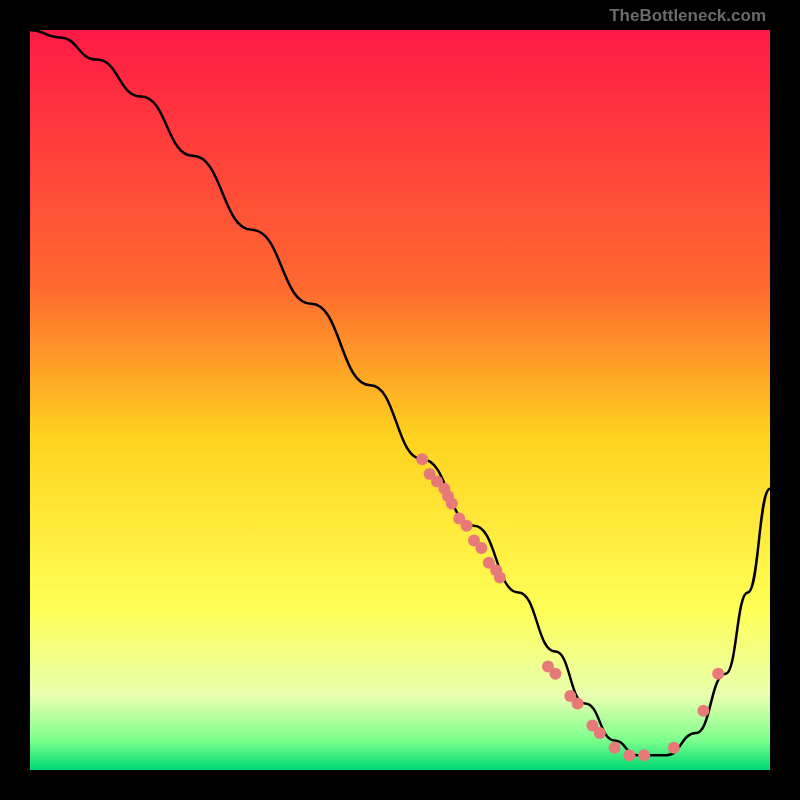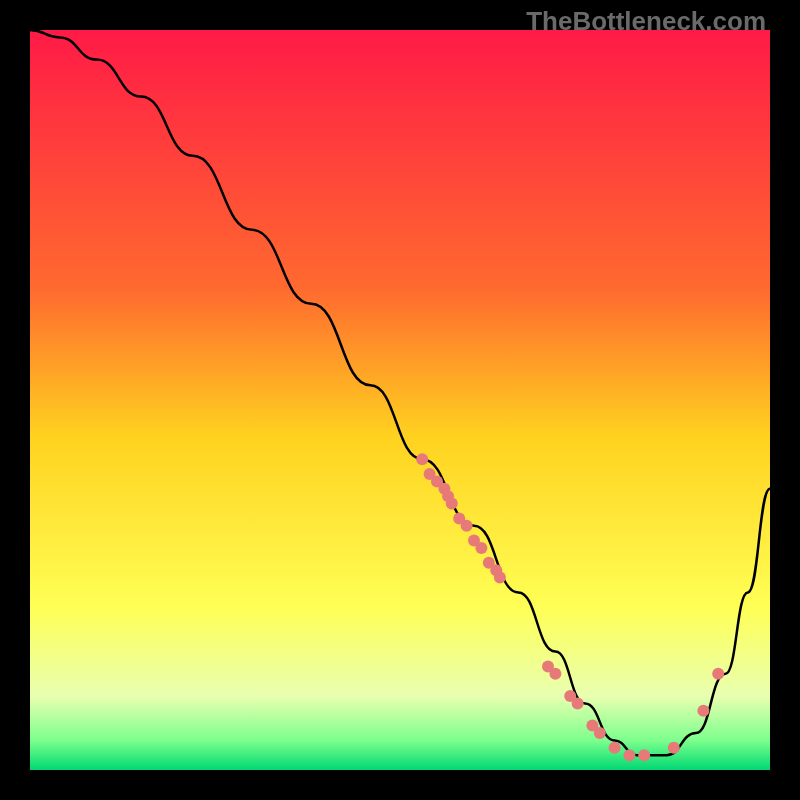--- a/index.html
+++ b/index.html
@@ -1,17 +1,17 @@
 <!DOCTYPE html>
 <html><head>
 <meta charset="utf-8">
 <style>
   html,body{margin:0;padding:0;width:800px;height:800px;background:#000;}
   .frame{position:absolute;left:30px;top:30px;width:740px;height:740px;}
-  .watermark{position:absolute;right:34px;top:6px;color:#6a6a6a;font-family:Arial,Helvetica,sans-serif;font-size:26px;font-weight:600;}
+  .watermark{position:absolute;right:34px;top:6px;color:#6a6a6a;font-family:Arial,Helvetica,sans-serif;font-size:17px;font-weight:600;}
   svg{display:block;}
 </style>
 </head>
 <body>
 
 <div class="frame">
   <svg id="chart-svg" width="740" height="740" viewBox="0 0 740 740">
     <defs>
       <linearGradient id="bg-grad" x1="0" y1="0" x2="0" y2="1">
           <stop offset="0%" stop-color="#ff1a46"></stop>

